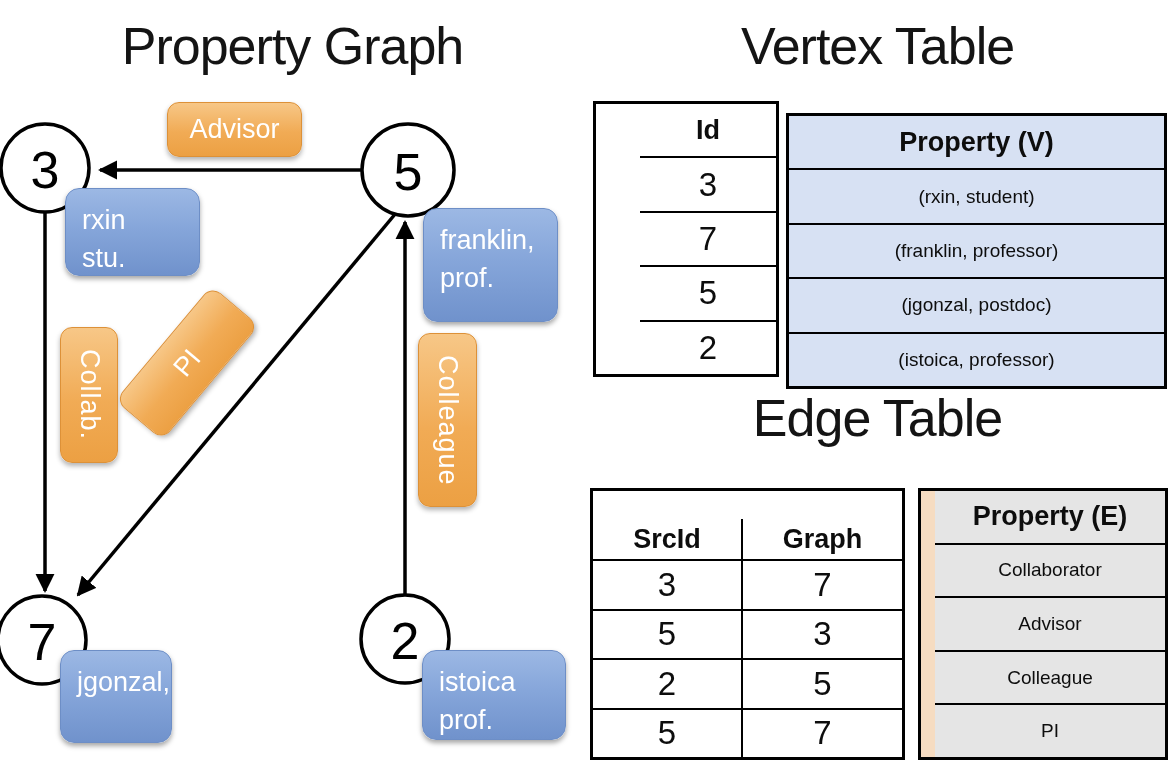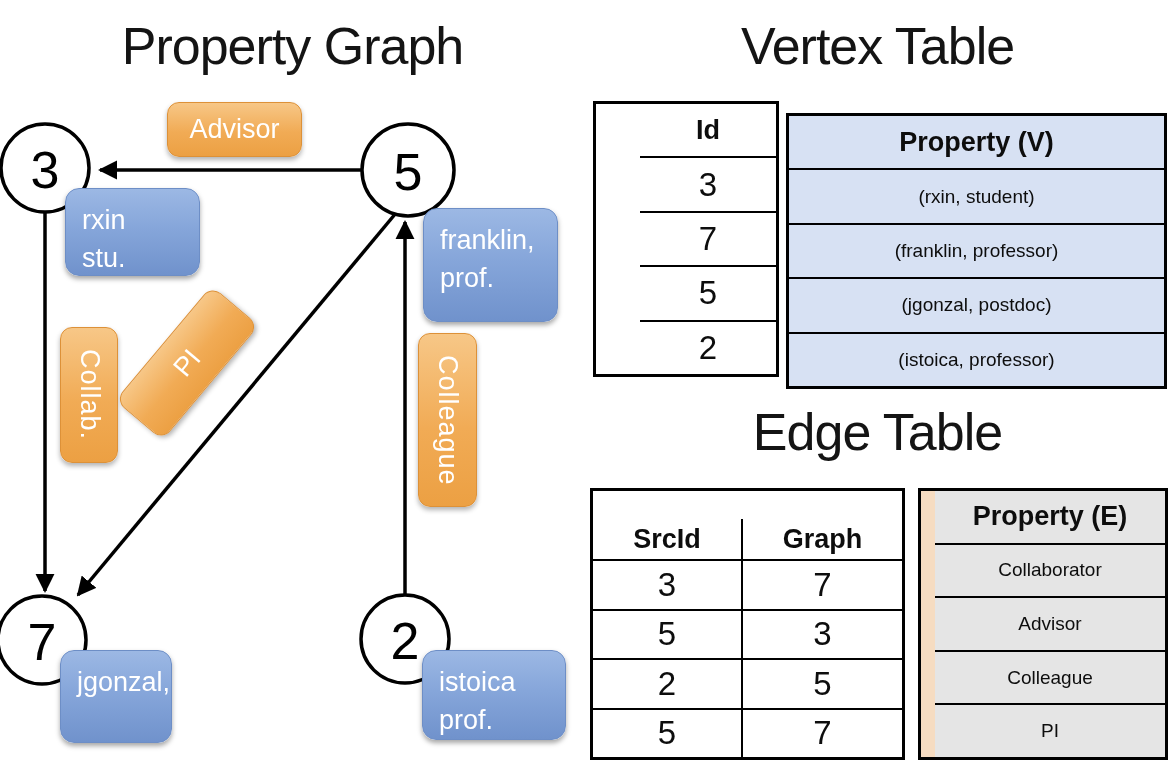--- a/index.html
+++ b/index.html
@@ -8,21 +8,21 @@
     background:#fff; font-family:"Liberation Sans", sans-serif; color:#111;
   }
 
   
   .big-title {
     position:absolute; text-align:center; font-size:52px; font-weight:400;
     letter-spacing:-1px; color:#141414; white-space:nowrap;
   }
   #graph-title   { left:0;   width:585px; top:16px; }
   #vertex-title  { left:585px; width:585px; top:16px; }
-  #edge-title    { left:585px; width:585px; top:402px; }
+  #edge-title    { left:585px; width:585px; top:388px; }
 
   
   #edge-layer { position:absolute; left:0; top:0; width:585px; height:760px; }
 
   .node-num {
     position:absolute; width:90px; text-align:center;
     font-size:52px; font-weight:400; color:#000; z-index:2;
   }
 
   

